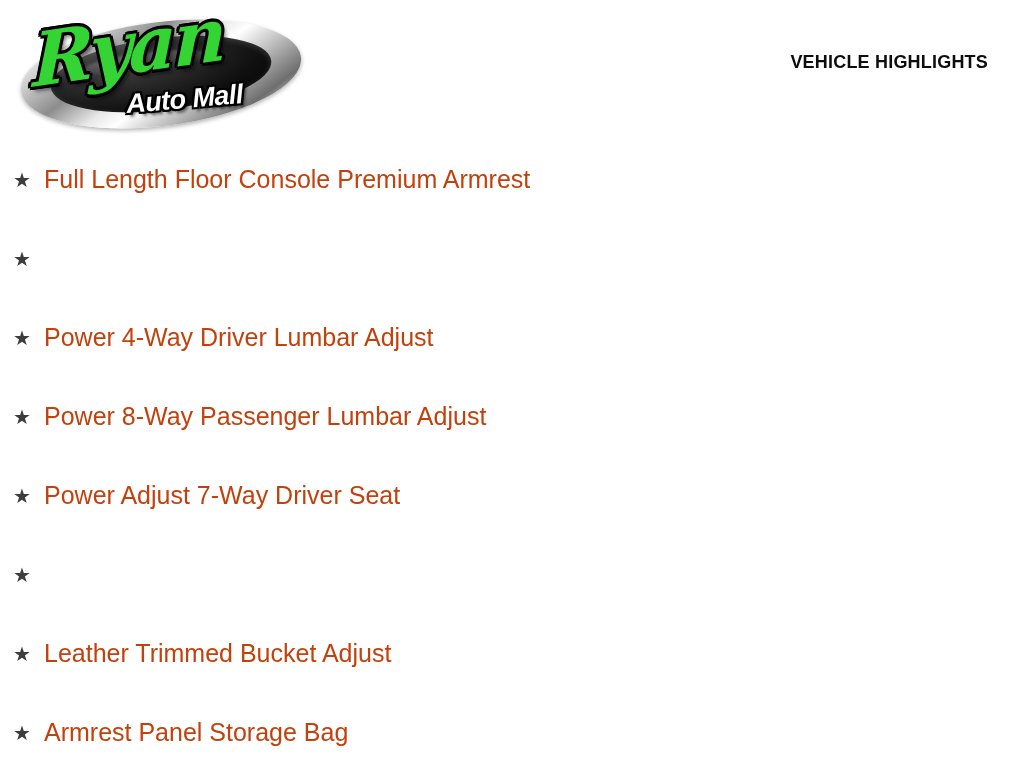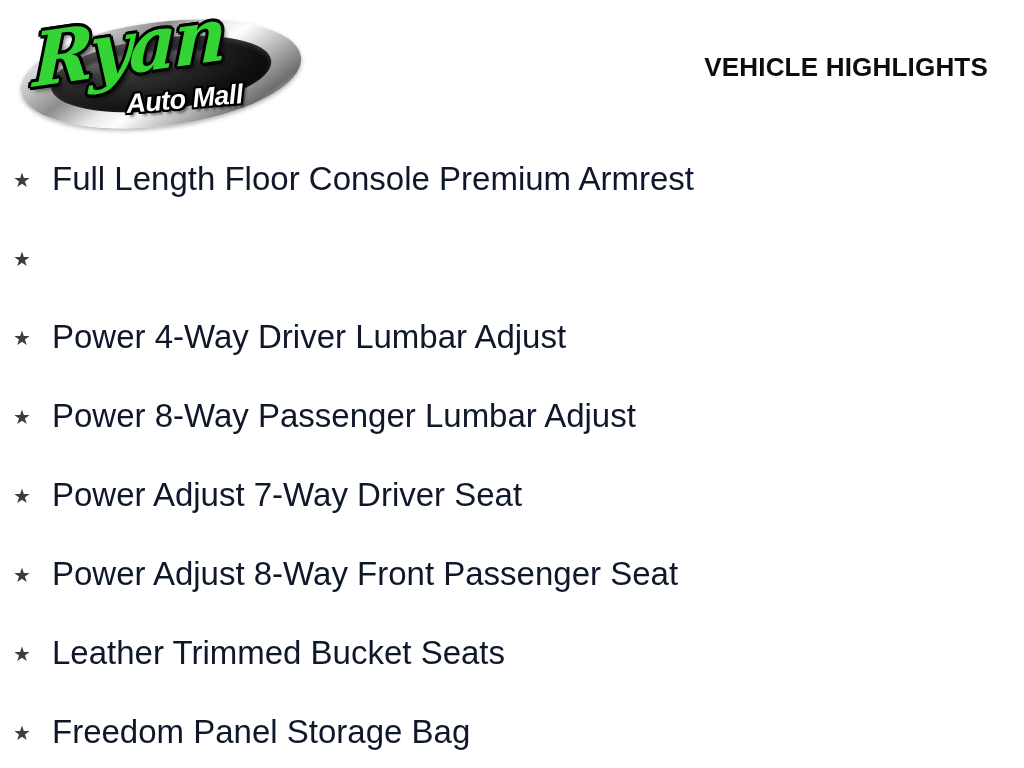--- a/index.html
+++ b/index.html
@@ -112,21 +112,21 @@
       -2px 0 0 #000, 2px 0 0 #000, 0 -2px 0 #000, 0 2px 0 #000,
       -2px 2px 0 #000, 2px 2px 0 #000, -2px -2px 0 #000, 2px -2px 0 #000,
       3px 4px 3px rgba(0,0,0,0.6);
   }
 
   
   .page-title {
     position: absolute;
     right: 36px;
     top: 52px;
-    font-size: 26px;
+    font-size: 18px;
     font-weight: bold;
     color: #0d0d0d;
     letter-spacing: 0.2px;
     white-space: nowrap;
   }
 
   
   .highlights {
     position: absolute;
     left: 0;
@@ -143,25 +143,25 @@
   .bullet-star {
     flex: 0 0 auto;
     width: 22px;
     font-size: 20px;
     line-height: 1;
     color: #3d3d3d;
     text-align: left;
   }
   .highlight-text {
     flex: 0 1 auto;
-    font-size: 33px;
+    font-size: 25px;
     line-height: 1.1;
-    color: #0f172a;
+    color: #c2410c;
     white-space: nowrap;
-    margin-left: 17px;
+    margin-left: 9px;
   }
 </style>
 </head>
 <body>
 
 <div class="header">
 
   <div class="logo">
     <div class="logo-oval-outer">
       <div class="logo-oval-inner">
@@ -196,26 +196,25 @@
     <span class="highlight-text">Power 8-Way Passenger Lumbar Adjust</span>
   </div>
 
   <div class="highlight-item">
     <span class="bullet-star">★</span>
     <span class="highlight-text">Power Adjust 7-Way Driver Seat</span>
   </div>
 
   <div class="highlight-item">
     <span class="bullet-star">★</span>
-    <span class="highlight-text">Power Adjust 8-Way Front Passenger Seat</span>
-  </div>
-
-  <div class="highlight-item">
-    <span class="bullet-star">★</span>
-    <span class="highlight-text">Leather Trimmed Bucket Seats</span>
-  </div>
-
-  <div class="highlight-item">
-    <span class="bullet-star">★</span>
-    <span class="highlight-text">Freedom Panel Storage Bag</span>
+  </div>
+
+  <div class="highlight-item">
+    <span class="bullet-star">★</span>
+    <span class="highlight-text">Leather Trimmed Bucket Adjust</span>
+  </div>
+
+  <div class="highlight-item">
+    <span class="bullet-star">★</span>
+    <span class="highlight-text">Armrest Panel Storage Bag</span>
   </div>
 
 </div>
 
 </body></html>

